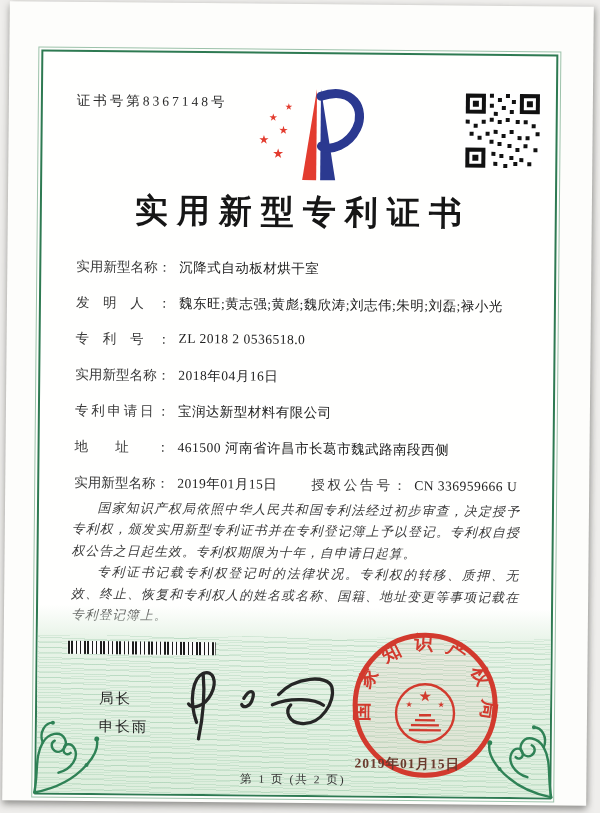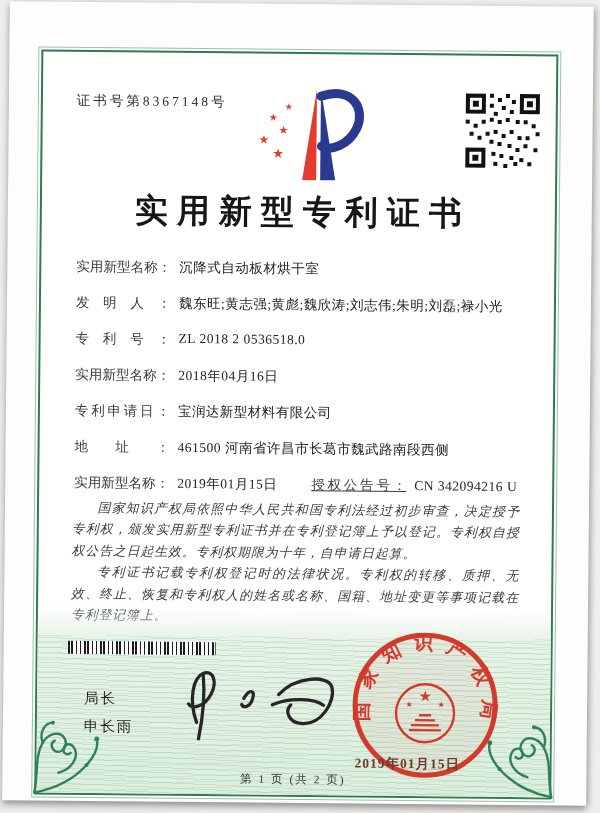--- a/index.html
+++ b/index.html
@@ -37,21 +37,21 @@
     letter-spacing:9px;text-indent:9px;
   }
   
   .fields{position:absolute;left:35px;top:206px;width:455px;}
   .row{height:23px;margin-bottom:13px;font-size:13.5px;color:#2e2e2e;white-space:nowrap;}
   .lab{
     display:inline-block;width:95px;vertical-align:top;
     text-align:justify;text-align-last:justify;color:#3a3a3a;
   }
   .val{margin-left:8px;letter-spacing:.5px;color:#222;}
-  .row-grant .pair2{margin-left:34px;text-decoration:underline;}
+  .row-grant .pair2{margin-left:34px;}
   
   .paras{
     position:absolute;left:33px;top:446px;width:448px;
     font-size:12.8px;line-height:1.68;color:#3c3c3c;
     font-style:italic;letter-spacing:1px;text-align:justify;
   }
   .paras p{margin:0;text-indent:2em;}
   
   .band{
     position:absolute;left:0;right:0;bottom:0;height:188px;
@@ -66,21 +66,21 @@
   .ornament{position:absolute;bottom:-4px;width:100px;height:120px;}
   .ornament.left{left:-8px;}
   .ornament.right{right:-8px;transform:scaleX(-1);}
   
   .barcode{
     position:absolute;left:30px;top:589px;width:148px;height:13px;
     background:repeating-linear-gradient(90deg,
       #1d1d1d 0 2px,#fbfbfb 2px 3px,#1d1d1d 3px 5px,#fbfbfb 5px 8px,
       #1d1d1d 8px 9px,#fbfbfb 9px 12px,#1d1d1d 12px 13px,#fbfbfb 13px 16px);
   }
-  .signer{position:absolute;left:47px;top:632px;font-size:14.5px;color:#1f1f1f;letter-spacing:2px;line-height:28px;}
+  .signer{position:absolute;left:62px;top:632px;font-size:14.5px;color:#1f1f1f;letter-spacing:2px;line-height:28px;}
   .signature{position:absolute;left:118px;top:606px;}
   .seal{position:absolute;left:308px;top:570px;}
   .seal-date{
     position:absolute;left:318px;top:700px;
     font-size:13.5px;font-weight:700;color:#6b3a2e;letter-spacing:1px;
   }
   .footer{
     position:absolute;left:0;bottom:8px;width:100%;text-align:center;
     font-size:11.5px;color:#333;letter-spacing:2px;
   }
@@ -183,21 +183,21 @@
       <div class="row">
         <span class="lab">实用新型名称：</span><span class="val">2018年04月16日</span>
       </div>
       <div class="row">
         <span class="lab">专利申请日：</span><span class="val">宝润达新型材料有限公司</span>
       </div>
       <div class="row">
         <span class="lab">地址：</span><span class="val">461500 河南省许昌市长葛市魏武路南段西侧</span>
       </div>
       <div class="row row-grant">
-        <span class="lab">实用新型名称：</span><span class="val">2019年01月15日</span><span class="lab pair2">授权公告号：</span><span class="val">CN 342094216 U</span>
+        <span class="lab">实用新型名称：</span><span class="val">2019年01月15日</span><span class="lab pair2">授权公告号：</span><span class="val">CN 336959666 U</span>
       </div>
     </div>
 
     <div class="paras">
       <p>国家知识产权局依照中华人民共和国专利法经过初步审查，决定授予专利权，颁发实用新型专利证书并在专利登记簿上予以登记。专利权自授权公告之日起生效。专利权期限为十年，自申请日起算。</p>
       <p>专利证书记载专利权登记时的法律状况。专利权的转移、质押、无效、终止、恢复和专利权人的姓名或名称、国籍、地址变更等事项记载在专利登记簿上。</p>
     </div>
 
     <div class="band">
       <div class="band-lines"></div>

